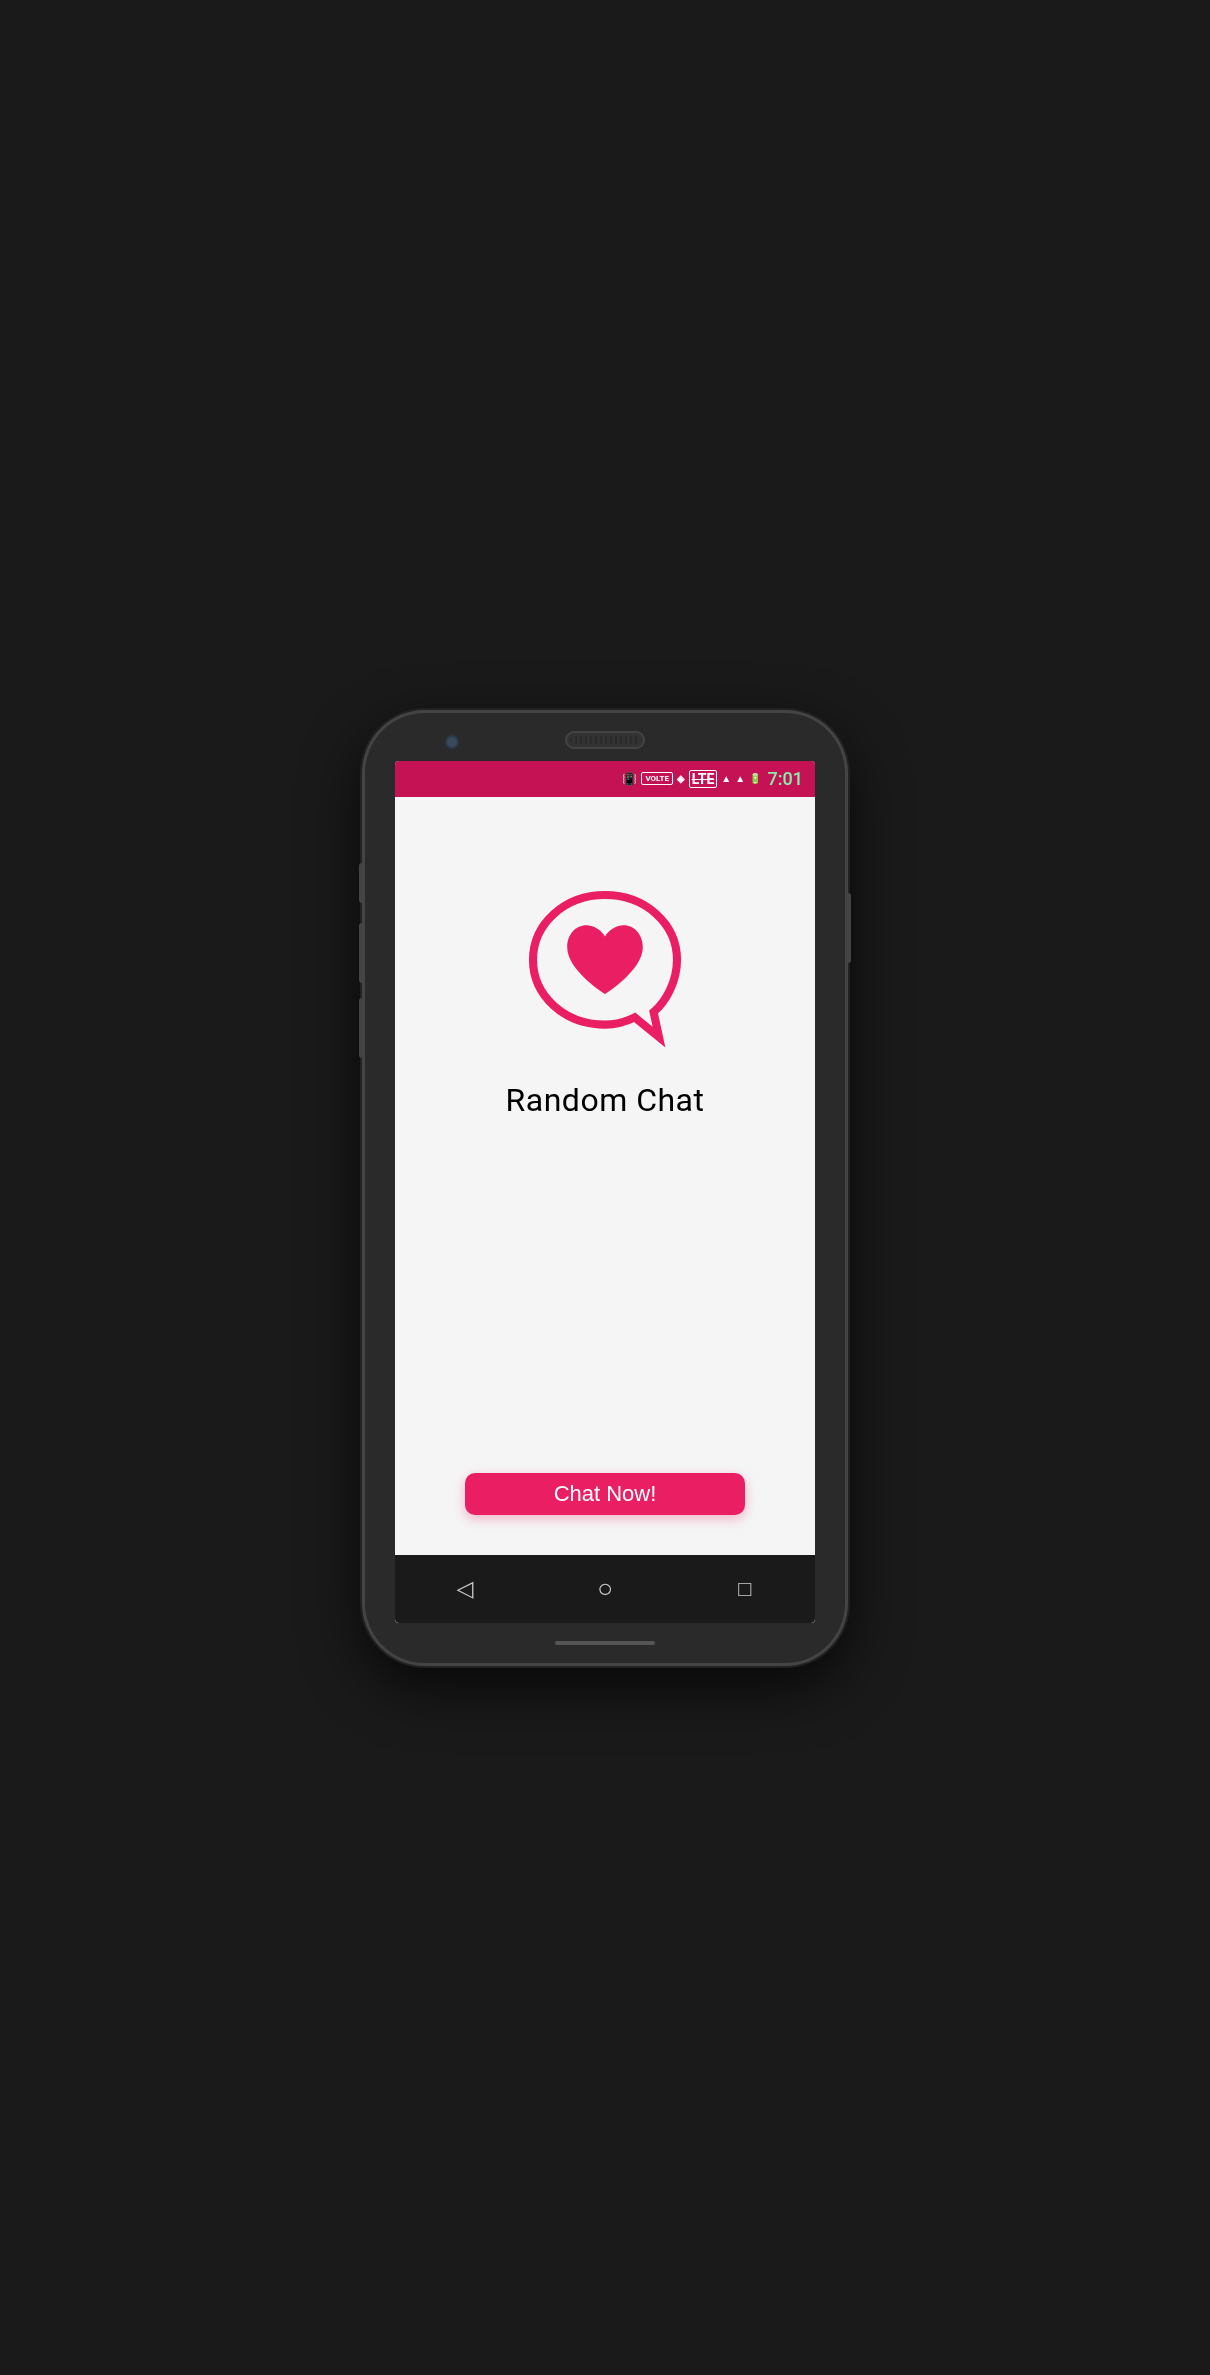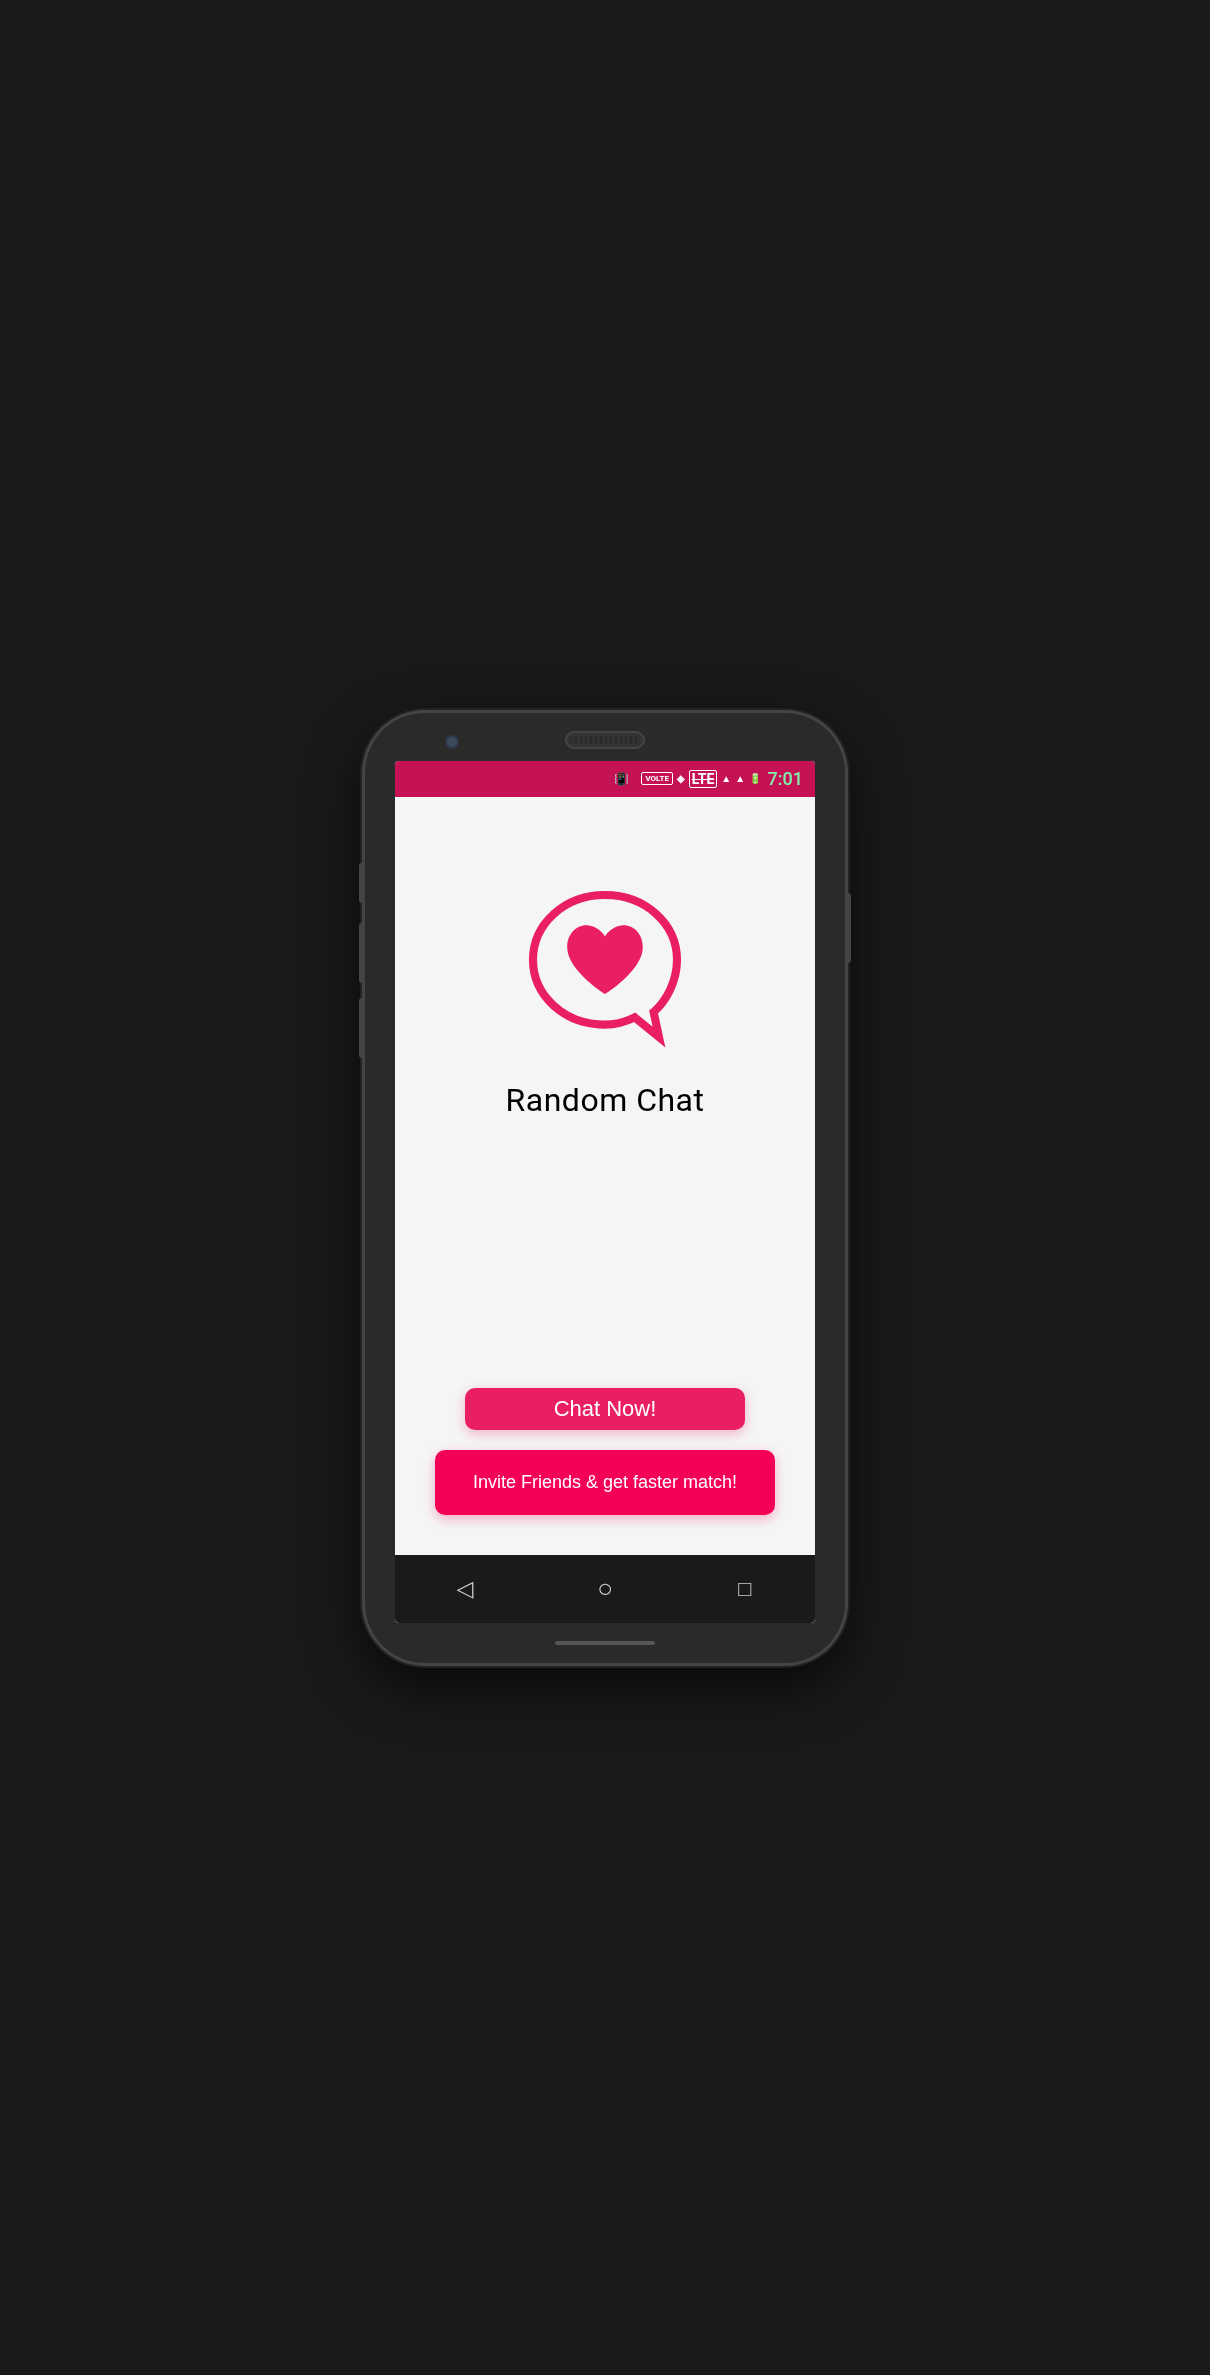--- a/index.html
+++ b/index.html
@@ -109,21 +109,20 @@
     }
 
     .volte-badge {
       background: transparent;
       border: 1.5px solid white;
       color: white;
       font-size: 8px;
       font-weight: bold;
       padding: 1px 3px;
       border-radius: 2px;
-      margin-left: 8px;
     }
 
     .time {
       color: #86efac;
       font-size: 18px;
       font-weight: 500;
       margin-left: 6px;
     }
 
     
@@ -326,21 +325,20 @@
                    C130 52, 142 62, 142 78
                    C142 104, 100 130, 100 130Z" fill="#e91e63"></path>
         </svg>
 
         <span class="app-title">Random Chat</span>
       </div>
 
       <div class="buttons-area">
         <button class="btn-chat-now">Chat Now!</button>
 
-        <button class="btn-invite">Invite Friends &amp; get faster match!</button>
       </div>
 
     </div>
 
     <div class="nav-bar">
       <div class="nav-icon">
         <span>◁</span>
       </div>
       <div class="nav-icon">
         <span style="font-size:26px;">○</span>

